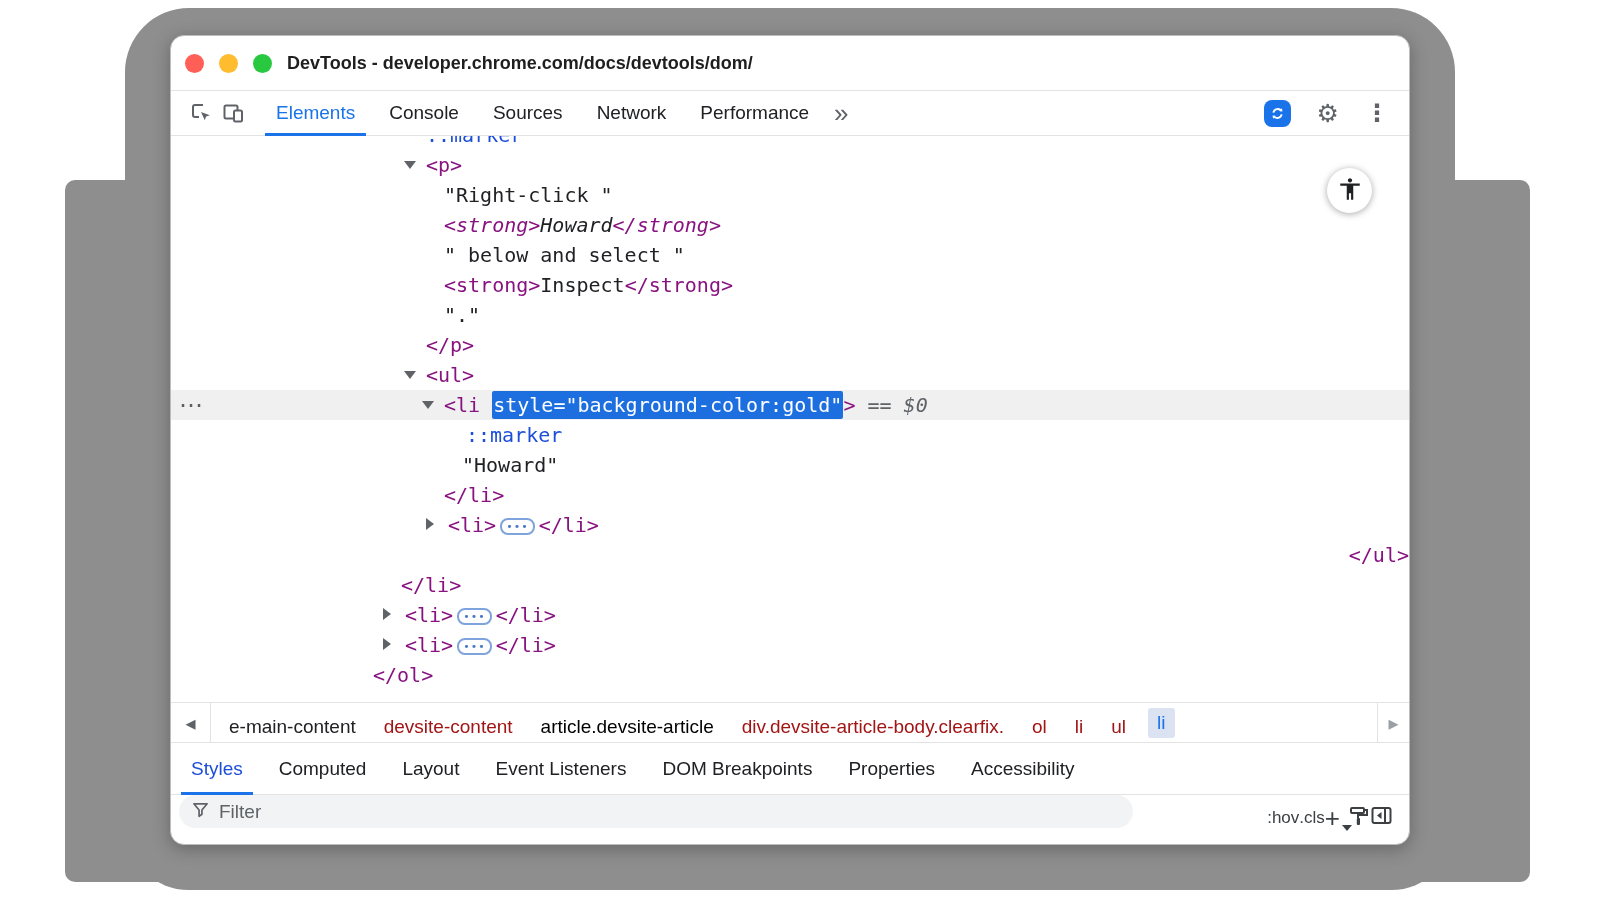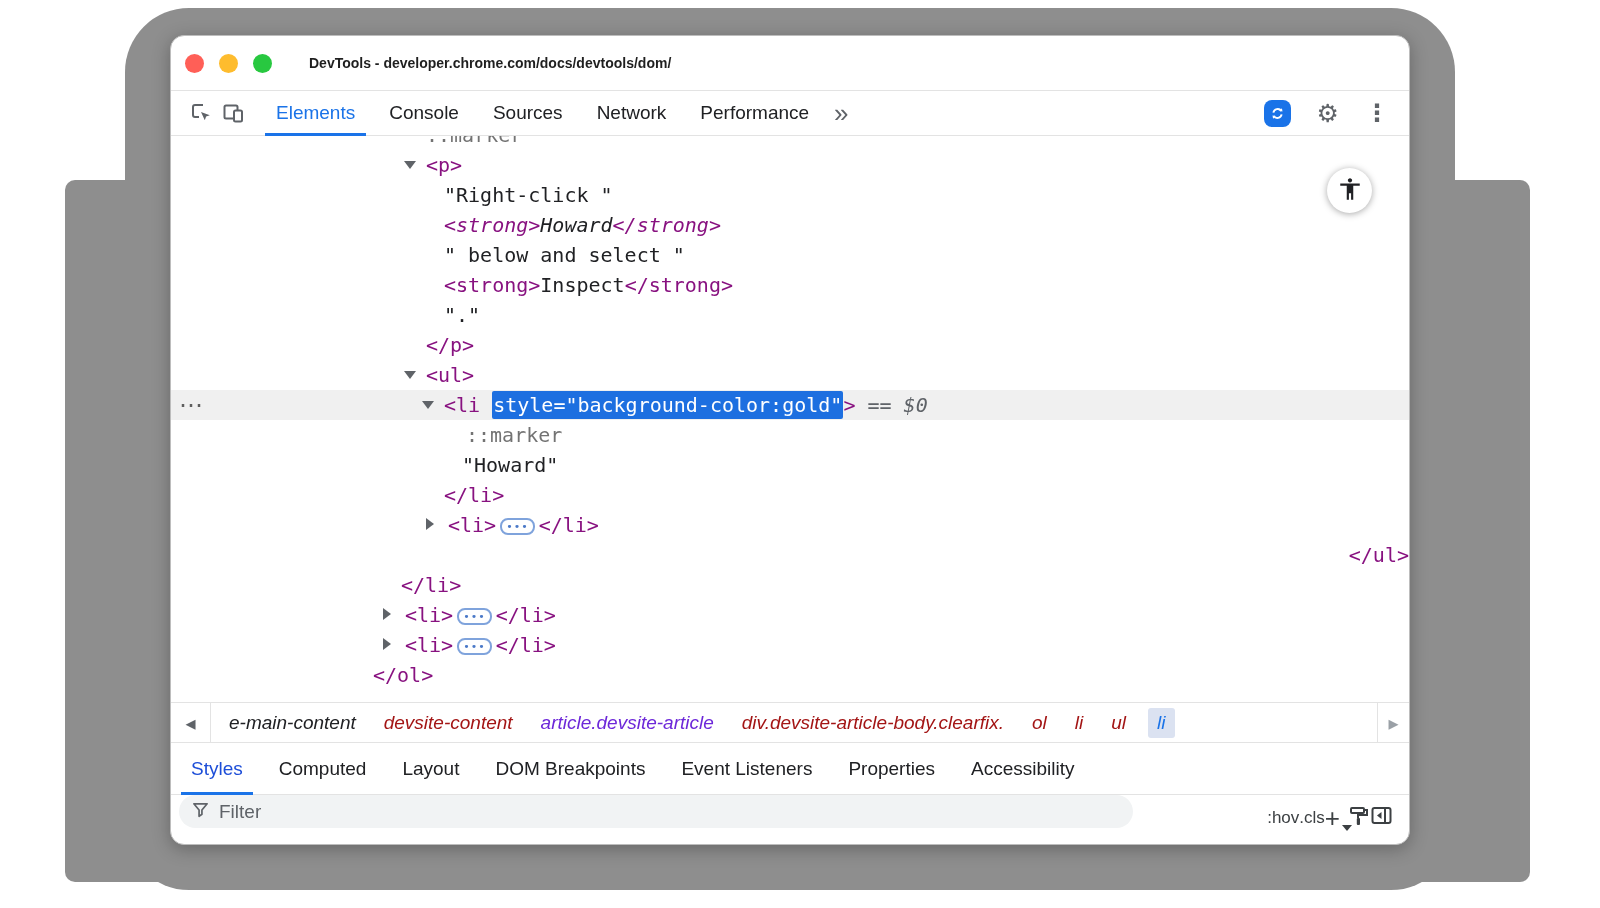--- a/index.html
+++ b/index.html
@@ -16,21 +16,21 @@
   .devtools-window { position:absolute; left:170px; top:35px; width:1240px; height:810px;
                      background:#fff; border:1px solid #bdbdbd; border-radius:14px;
                      box-shadow:0 4px 18px rgba(0,0,0,.28); display:flex; flex-direction:column;
                      overflow:hidden; z-index:2; }
 
   
   .titlebar { flex:0 0 55px; display:flex; align-items:center; padding:0 14px;
               border-bottom:1px solid #e3e3e3; }
   .light { width:19px; height:19px; border-radius:50%; margin-right:15px; flex:none; }
   .light.close { background:#ff5f57; } .light.min { background:#febc2e; } .light.max { background:#28c840; }
-  .window-title { margin-left:22px; font-size:14px; font-weight:700; color:#1f1f1f; white-space:nowrap; }
+  .window-title { font-size:18px; font-weight:700; color:#1f1f1f; white-space:nowrap; }
 
   
   .tabbar { flex:0 0 45px; display:flex; align-items:center; border-bottom:1px solid #e3e3e3;
             padding:0 12px 0 14px; }
   .icon-btn { display:inline-flex; align-items:center; justify-content:center;
               width:32px; height:32px; color:#5f6368; flex:none; }
   .tabs { display:flex; height:100%; margin-left:10px; }
   .tab { position:relative; display:flex; align-items:center; padding:0 17px; font-size:19px;
          color:#202124; white-space:nowrap; }
   .tab.active { color:#1a73e8; }
@@ -51,41 +51,41 @@
   .dom-row.selected { background:#f0f0f0; }
   .tri { position:absolute; width:0; height:0; }
   .tri-down  { border-left:6px solid transparent; border-right:6px solid transparent;
                border-top:8px solid #5f6368; top:11px; }
   .tri-right { border-top:6px solid transparent; border-bottom:6px solid transparent;
                border-left:8px solid #5f6368; top:8px; }
   .gutter { position:absolute; left:8px; top:0; color:#5f5f5f; font-size:24px;
             font-family:"DejaVu Sans",sans-serif; }
   .tk-tag    { color:#881280; }
   .tk-text   { color:#202124; }
-  .tk-pseudo { color:#737373; }
+  .tk-pseudo { color:#1d4ed8; }
   .tk-attrsel{ background:#1d6fe0; color:#ffffff; border-radius:2px; padding:2px 1px; }
   .tk-eq     { color:#5f6368; }
   .tk-dollar { color:#5f6368; font-style:italic; }
   .expand-pill { display:inline-block; vertical-align:2px; margin:0 4px; padding:0 4px;
                  border:2px solid #7fa3dc; border-radius:8px; color:#4b79c8;
                  font-size:11px; line-height:13px; letter-spacing:1px;
                  font-family:"DejaVu Sans",sans-serif; }
 
   
   .crumbbar { flex:0 0 40px; display:flex; align-items:center; border-top:1px solid #e3e3e3;
               font-size:19px; }
   .crumb-nav { height:100%; display:flex; align-items:center; justify-content:center;
                color:#5f6368; font-size:20px; flex:none; }
   .crumb-nav.left  { width:40px; border-right:1px solid #e3e3e3; }
   .crumb-nav.right { width:32px; border-left:1px solid #e3e3e3; color:#9aa0a6; }
-  .crumb-list { display:flex; align-items:center; flex:1 1 auto; overflow:hidden; padding-left:4px;font-style:italic; }
+  .crumb-list { display:flex; align-items:flex-end; flex:1 1 auto; overflow:hidden; padding-left:4px; }
   .crumb { margin:0 14px; white-space:nowrap; }
   .crumb-dark { color:#202124; }
   .crumb-red  { color:#a31515; }
-  .crumb-orange { color:#6d28d9; }
+  .crumb-orange { color:#000000; }
   .crumb-selected { color:#1a73e8; background:#dbe2f1; padding:4px 9px; border-radius:3px; margin:0 8px; }
 
   
   .panel-tabs { flex:0 0 53px; display:flex; align-items:center; border-top:1px solid #e3e3e3;
                 border-bottom:1px solid #e3e3e3; padding-left:2px; }
   .panel-tab { position:relative; display:flex; align-items:center; height:100%; padding:0 18px;
                font-size:19px; color:#202124; white-space:nowrap; }
   .panel-tab.active { color:#1d4ed8; }
   .panel-tab.active::after { content:""; position:absolute; left:8px; right:8px; bottom:-1px;
                              height:3px; background:#1a73e8; }
@@ -193,22 +193,22 @@
       <span class="crumb crumb-red">ul</span>
       <span class="crumb crumb-selected">li</span>
     </div>
     <div class="crumb-nav right">▸</div>
   </div>
 
   <div class="panel-tabs">
     <div class="panel-tab active">Styles</div>
     <div class="panel-tab">Computed</div>
     <div class="panel-tab">Layout</div>
+    <div class="panel-tab">Event Listeners</div>
     <div class="panel-tab">DOM Breakpoints</div>
-    <div class="panel-tab">Event Listeners</div>
     <div class="panel-tab">Properties</div>
     <div class="panel-tab">Accessibility</div>
   </div>
 
   <div class="filterbar">
     <div class="filter-pill">
       <span>
         <svg width="19" height="19" viewBox="0 0 20 20">
           <path d="M3 4h14l-5.5 6.5V15l-3 2.2V10.5z" fill="none" stroke="#5f6368" stroke-width="1.8" stroke-linejoin="round"></path>
         </svg>

